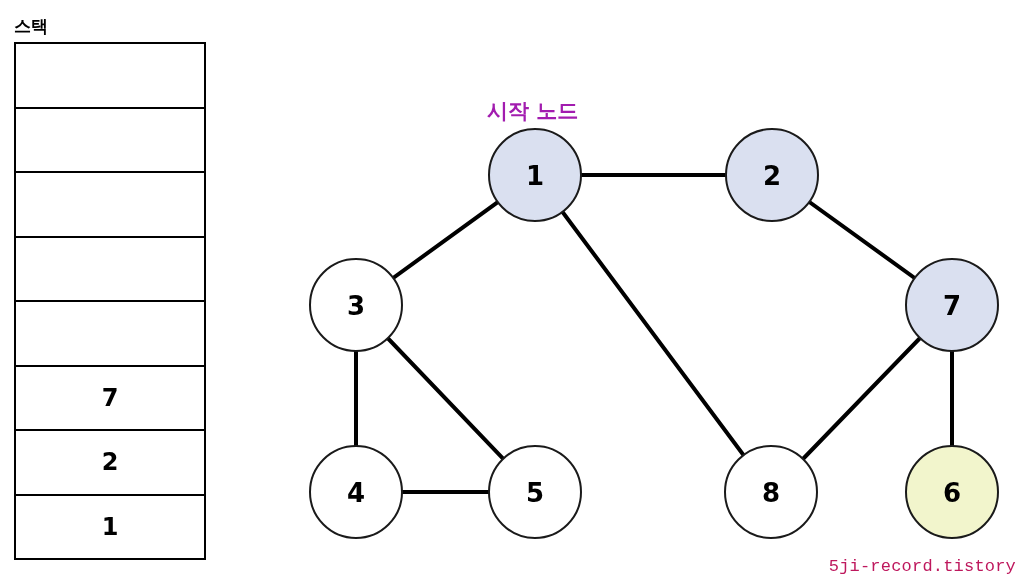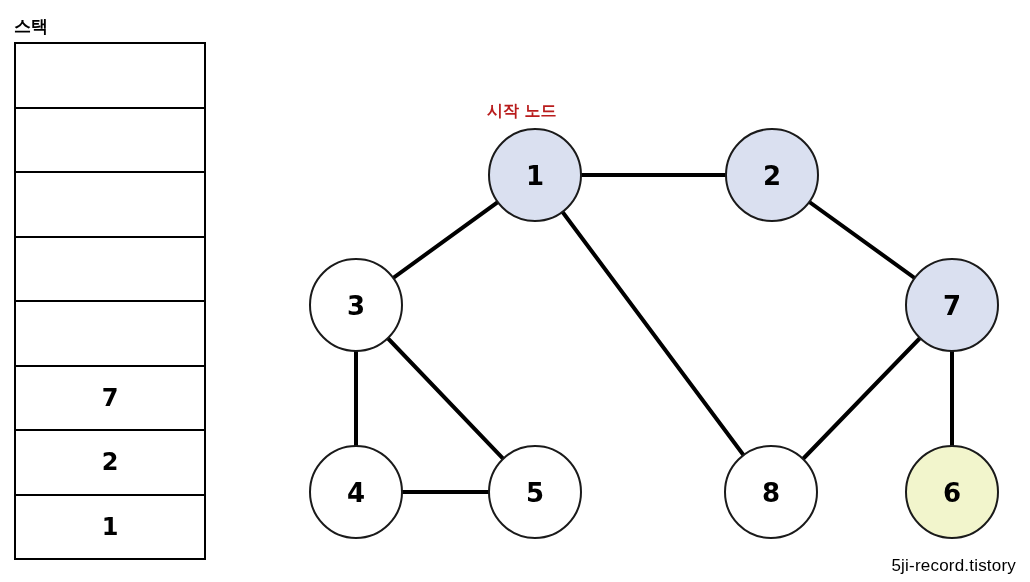--- a/index.html
+++ b/index.html
@@ -94,35 +94,35 @@
   .node-label {
     font-family: "DejaVu Sans", "Liberation Sans", sans-serif;
     font-size: 26px;
     font-weight: bold;
     fill: #000000;
     text-anchor: middle;
     dominant-baseline: central;
   }
   .start-label {
     position: absolute;
-    font-size: 16px;
+    font-size: 21px;
     font-weight: bold;
-    color: #b91c1c;
+    color: #a21caf;
     white-space: nowrap;
     line-height: 20px;
   }
 
   
   .watermark {
     position: absolute;
     right: 14px;
     bottom: 6px;
     font-size: 17px;
-    color: #000000;
-    font-family: Liberation Sans, sans-serif;
+    color: #be185d;
+    font-family: Liberation Mono, monospace;
     letter-spacing: 0.2px;
   }
 </style>
 </head>
 <body>
 
 <div id="root">
 
   <div class="stack-title">스택</div>
 

